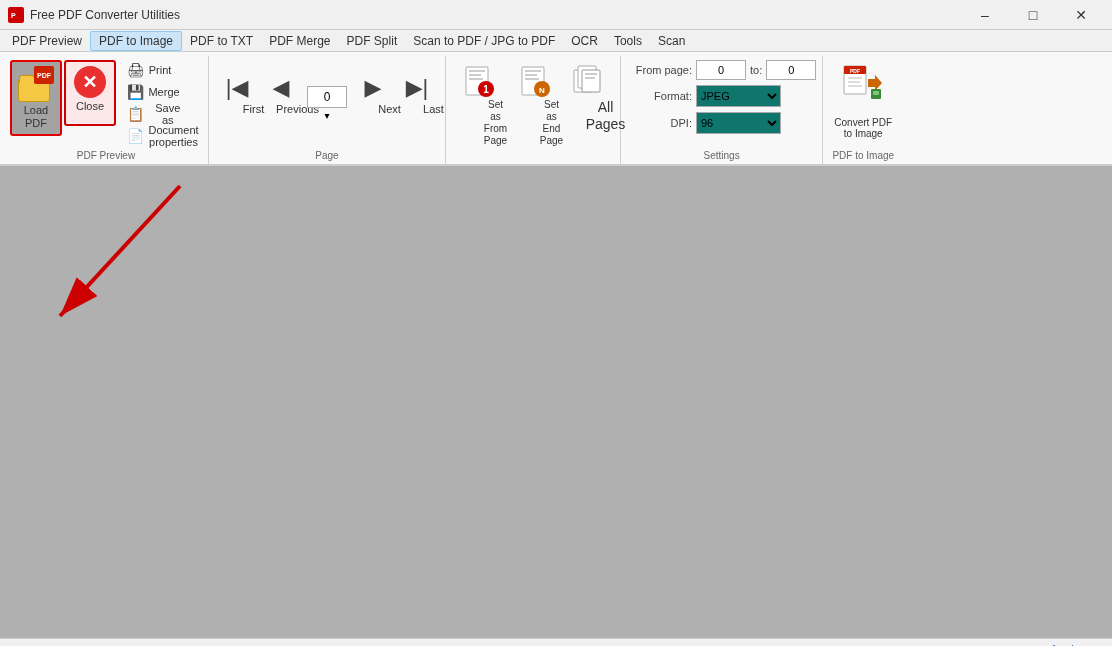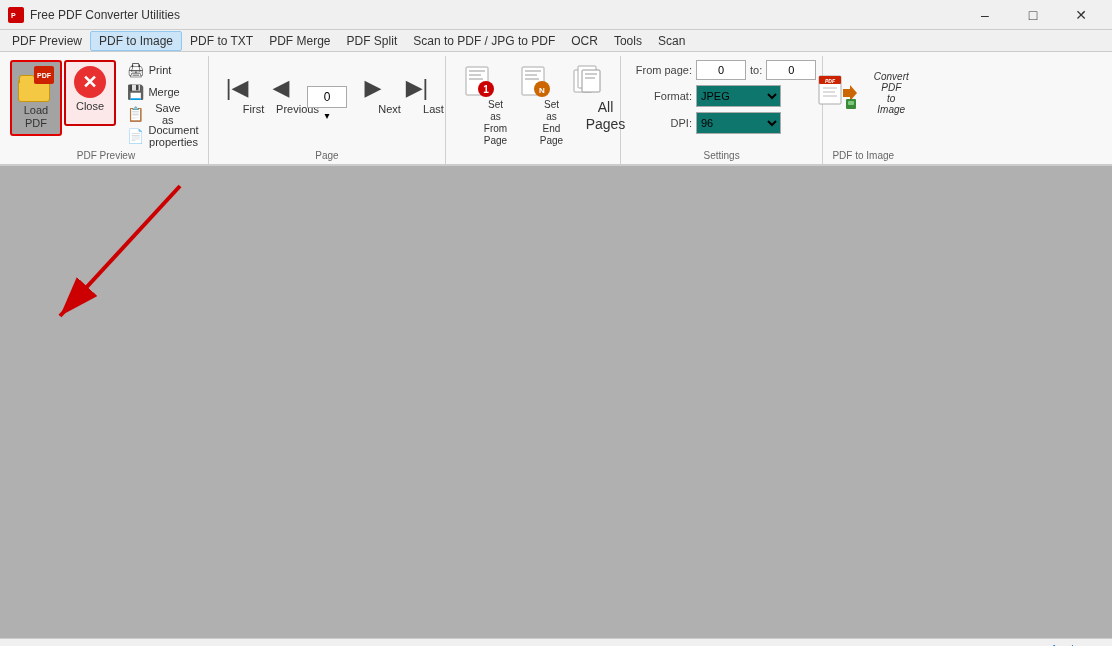--- a/index.html
+++ b/index.html
@@ -167,35 +167,34 @@
       width: 85px;
       height: 22px;
       border: 1px solid #aaa;
       font-size: 11px;
       background: #0f766e;
     }
 
     
     .convert-btn {
       display: flex;
-      flex-direction: row;
+      flex-direction: column;
       align-items: center;
       justify-content: center;
       width: 68px;
       min-height: 66px;
       padding: 4px 2px;
       cursor: pointer;
       border: 1px solid transparent;
       border-radius: 3px;
       background: transparent;
       font-size: 11px;
       text-align: center;
       color: #333;
       gap: 16px;
-      font-style: italic;
     }
 
     
     .main-content {
       background: #b0b0b0;
       flex: 1;
       position: relative;
       overflow: hidden;
     }
 

